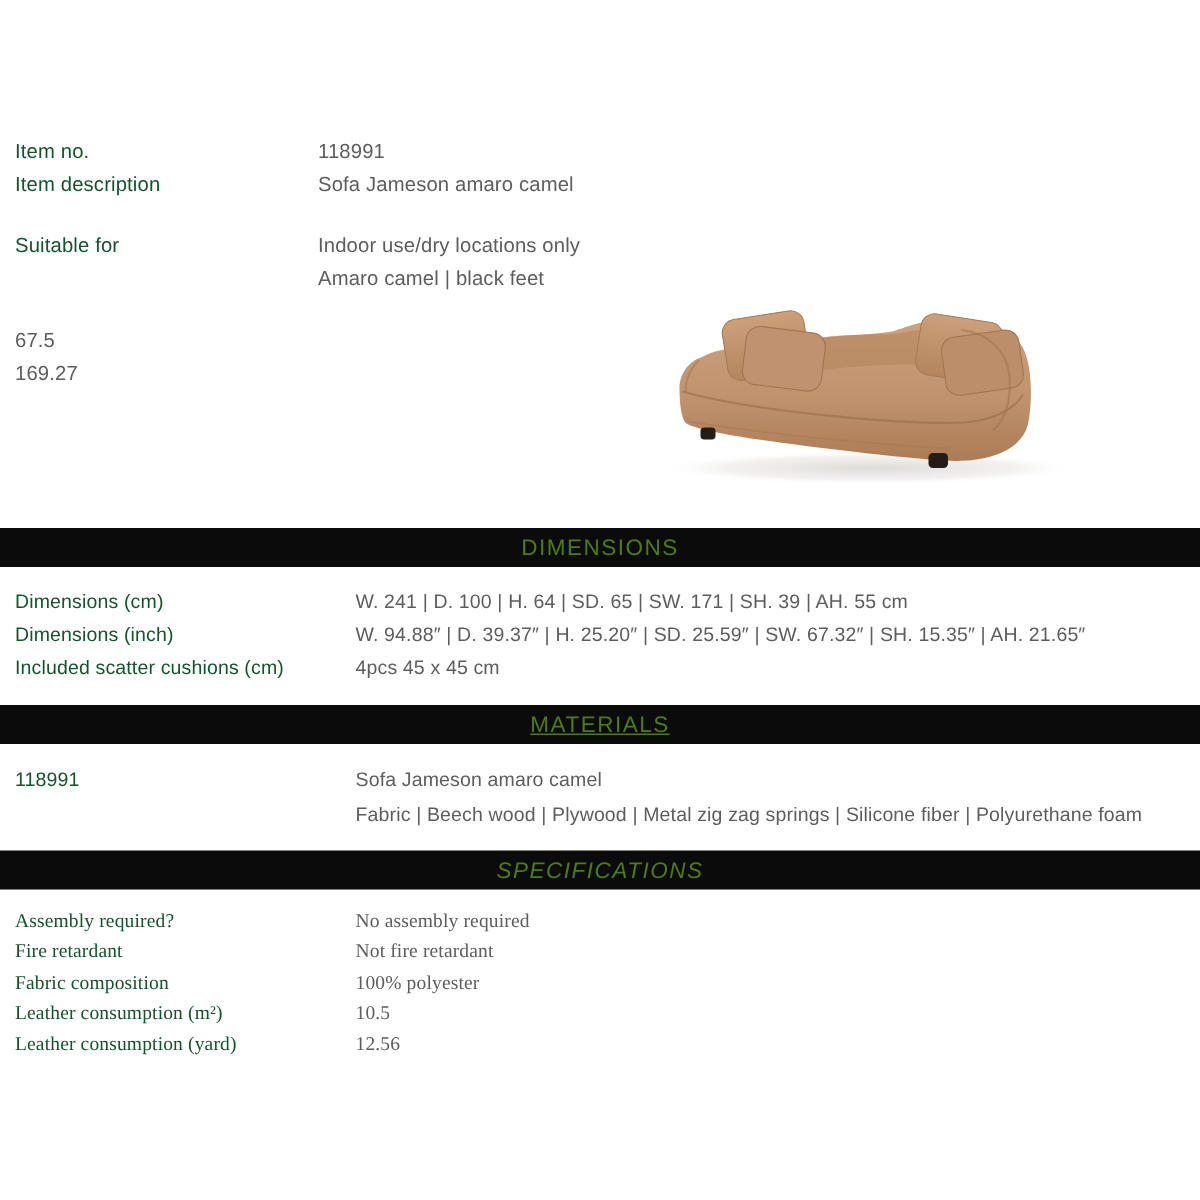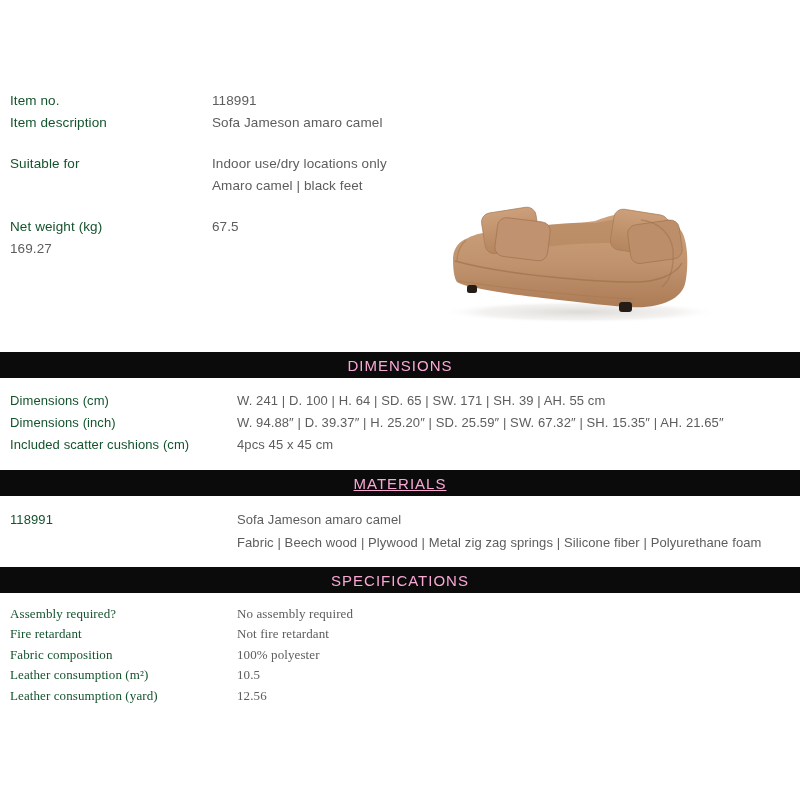--- a/index.html
+++ b/index.html
@@ -43,28 +43,28 @@
     position: absolute;
     left: 435px; top: 190px;
     width: 340px; height: 140px;
   }
 
   
   .banner {
     position: absolute;
     left: 0; right: 0; height: 26px;
     background: #0b0b0b;
-    color: #f9a8d4;
+    color: #4d7c0f;
     display: flex; align-items: center; justify-content: center;
     font-size: 15px;
     letter-spacing: 1px;
   }
   .banner-dimensions    { top: 352px; }
   .banner-materials     { top: 470px; text-decoration: underline; }
-  .banner-specifications{ top: 567px; }
+  .banner-specifications{ top: 567px; font-style: italic; }
 
   
   .table { position: absolute; left: 10px; right: 4px; font-size: 13px; }
   .table .kv-label { width: 227px; }
   .table-dimensions     { top: 390px; line-height: 22px; }
   .table-materials      { top: 508px; line-height: 23px; }
   .table-specifications { top: 604px; line-height: 20.4px; font-family: Liberation Serif, serif; }
 </style>
 </head>
 <body>
@@ -82,21 +82,20 @@
     </div>
     <div class="kv-row gap-a">
       <div class="kv-label">Suitable for</div>
       <div class="kv-value">Indoor use/dry locations only</div>
     </div>
     <div class="kv-row">
       <div class="kv-label"></div>
       <div class="kv-value">Amaro camel | black feet</div>
     </div>
     <div class="kv-row gap-b">
-      <div class="kv-label">Net weight (kg)</div>
       <div class="kv-value">67.5</div>
     </div>
     <div class="kv-row">
       <div class="kv-value">169.27</div>
     </div>
   </div>
 
   <svg class="photo" viewBox="0 0 340 140" aria-hidden="true">
     <defs>
       <linearGradient id="bodyGrad" x1="0" y1="0" x2="0" y2="1">

